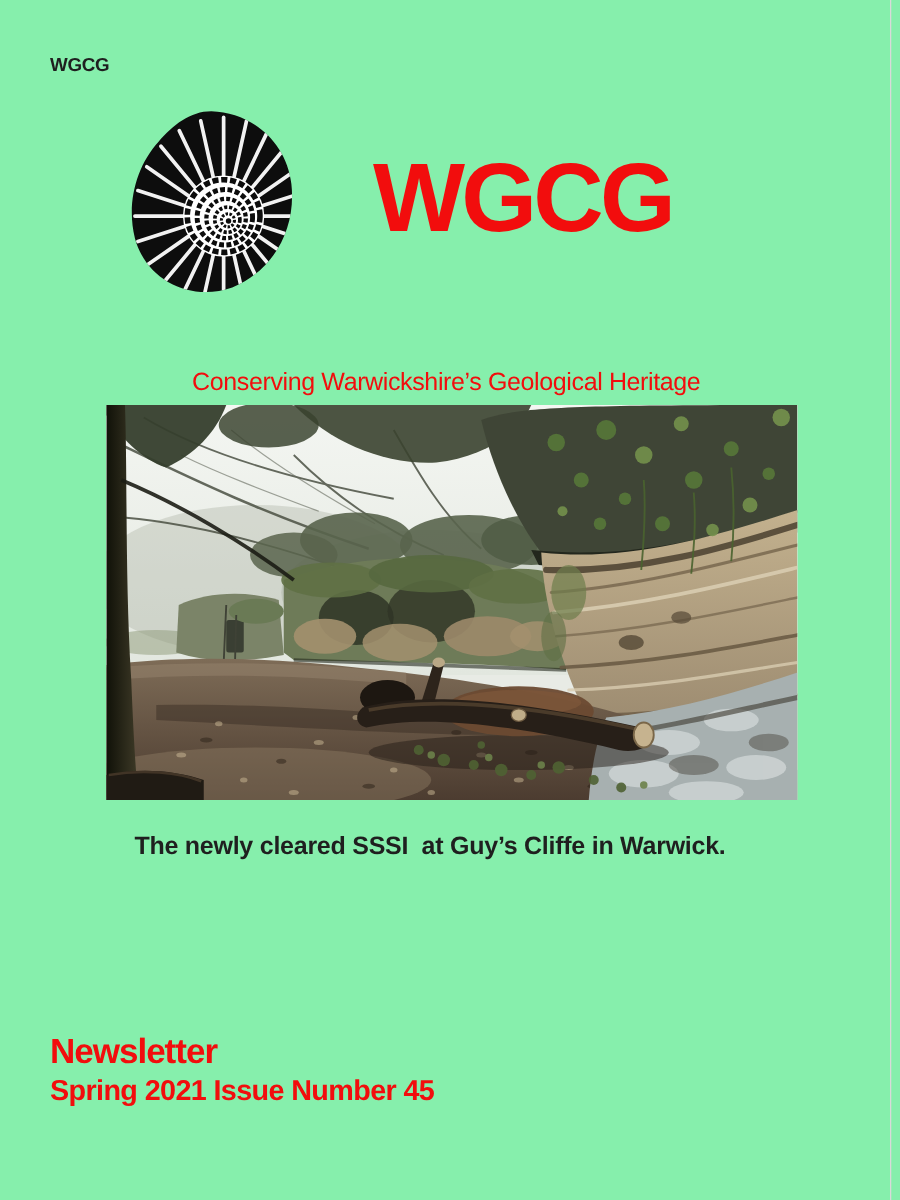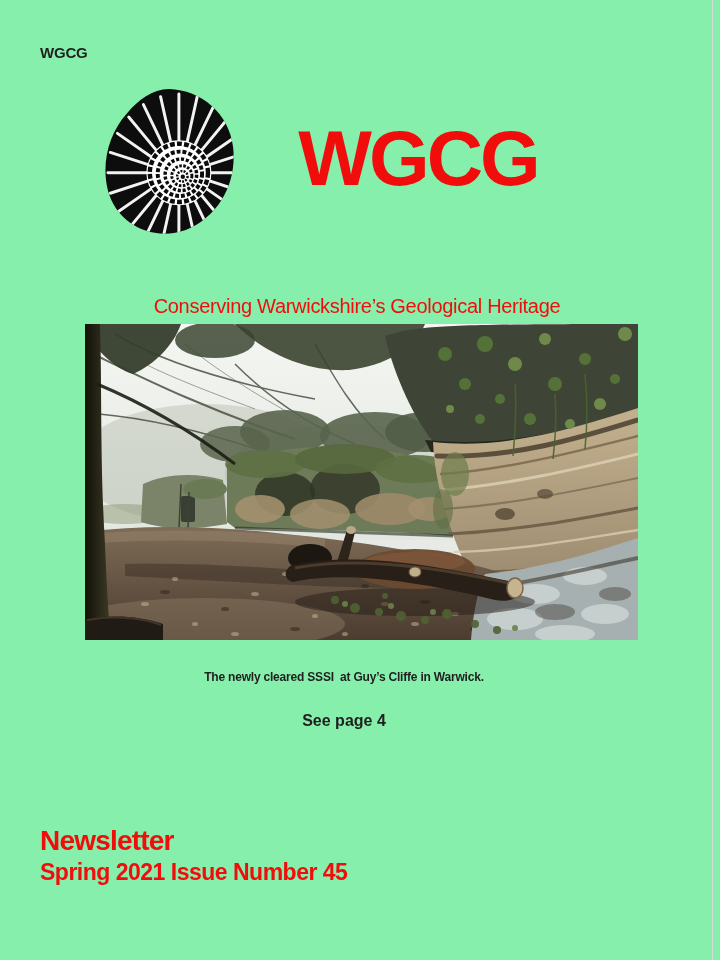--- a/index.html
+++ b/index.html
@@ -32,21 +32,21 @@
     text-align:center;color:var(--accent);
     font-size:20px;font-weight:400;line-height:24px;letter-spacing:-0.3px;margin-top:42px;
   }
   .photo{
     position:absolute;left:85px;top:324px;width:553px;height:316px;
     overflow:hidden;background:#e8ebe5;
   }
   .photo svg{display:block;width:100%;height:100%;}
   .caption{
     position:absolute;left:0;top:666px;width:688px;
-    text-align:center;font-size:12px;font-weight:700;line-height:22px;
+    text-align:center;font-size:20px;font-weight:700;line-height:22px;
     letter-spacing:-0.2px;white-space:pre-wrap;
   }
   .see-page{
     position:absolute;left:0;top:710px;width:688px;
     text-align:center;font-size:16px;font-weight:700;line-height:22px;
   }
   .credit{
     position:absolute;left:166px;top:750px;
     font-size:14px;font-weight:400;line-height:20px;letter-spacing:-0.1px;
   }
@@ -312,19 +312,18 @@
       <g>
         <path d="M0,0 L15,0 C17,60 15,140 20,220 C22,270 24,300 26,316 L0,316 Z" fill="url(#trunkG)"></path>
         <path d="M12,60 C60,80 110,110 150,140" stroke="#1c1d15" stroke-width="3" fill="none" opacity="0.9"></path>
         <path d="M0,296 C25,290 55,292 78,300 L78,316 L0,316 Z" fill="#201b14"></path>
         <path d="M2,296 C30,291 58,294 76,301" stroke="#4a3b2b" stroke-width="2" fill="none" opacity="0.8"></path>
       </g>
     </svg>
   </div>
 
   <div class="caption">The newly cleared SSSI  at Guy’s Cliffe in Warwick.</div>
-  <div class="see-page">See page 4</div>
 
   <div class="footer-heading">Newsletter</div>
   <div class="footer-issue">Spring 2021 Issue Number 45</div>
 
   <div class="page-edge"></div>
 </div>
 
 </body></html>

